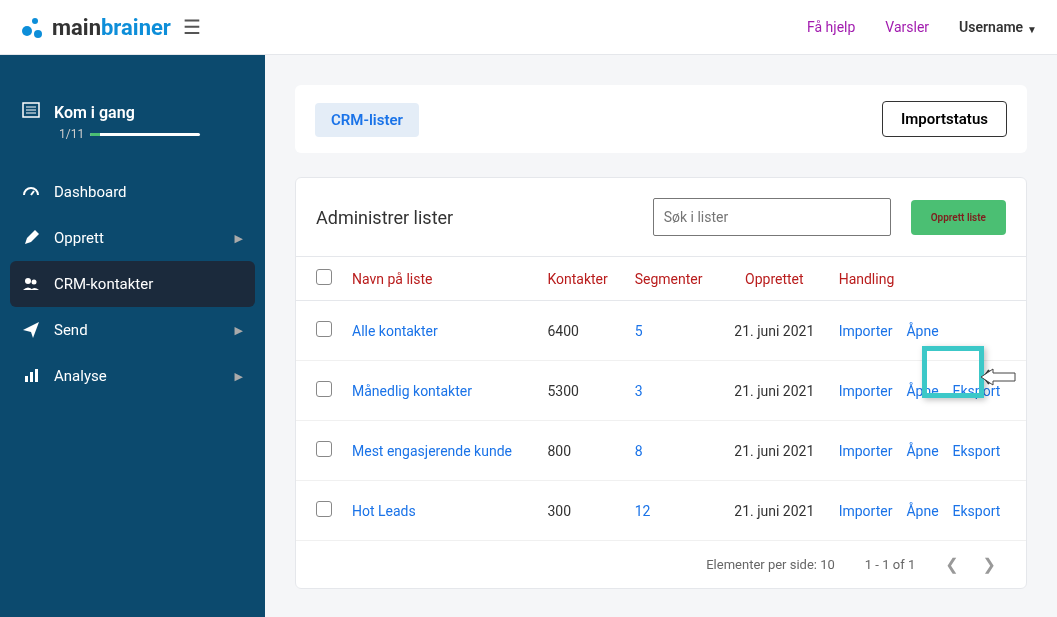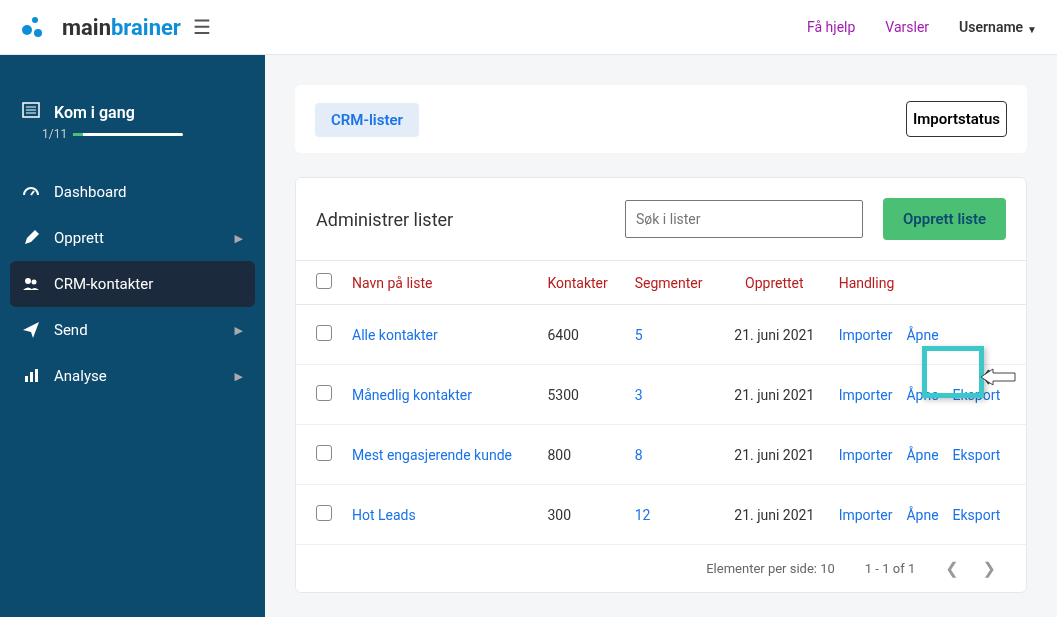--- a/index.html
+++ b/index.html
@@ -1,19 +1,19 @@
 <!DOCTYPE html>
 <html><head>
   <meta charset="utf-8">
   <style>
     * { margin: 0; padding: 0; box-sizing: border-box; font-family: -apple-system, BlinkMacSystemFont, "Segoe UI", Roboto, sans-serif; }
     body { background: #f5f6f8; width: 1057px; height: 617px; overflow: hidden; }
     
     .topbar { height: 55px; background: #fff; border-bottom: 1px solid #e5e7eb; display: flex; align-items: center; padding: 0 20px; }
-    .logo-wrap { display: flex; align-items: flex-start; gap: 18px; }
+    .logo-wrap { display: flex; align-items: flex-end; gap: 8px; }
     .logo-dots { width: 24px; height: 24px; position: relative; }
     .logo-dots .d { position: absolute; border-radius: 50%; background: #0d8ed9; }
     .d1 { width: 6px; height: 6px; top: 2px; left: 12px; }
     .d2 { width: 10px; height: 10px; top: 10px; left: 2px; }
     .d3 { width: 8px; height: 8px; top: 14px; left: 14px; }
     .logo-text { font-size: 22px; font-weight: 700; }
     .logo-main { color: #333; }
     .logo-brainer { color: #0d8ed9; }
     .hamburger { margin-left: 12px; font-size: 20px; color: #555; cursor: pointer; }
     .topbar-spacer { flex: 1; }
@@ -23,36 +23,36 @@
     
     .layout { display: flex; height: calc(617px - 55px); }
     .sidebar { width: 265px; background: #0c4a6e; color: #fff; padding-top: 46px; }
     .side-item { display: flex; align-items: center; gap: 14px; padding: 14px 22px; font-size: 15px; cursor: pointer; position: relative; }
     .side-item.active { background: #1b2a3c; border-radius: 6px; margin: 0 10px; padding: 14px 12px; }
     .side-item .icon { width: 18px; height: 18px; display: flex; align-items: center; justify-content: center; font-size: 15px; }
     .side-item .chev { margin-left: auto; font-size: 11px; color: #aaa; }
     .kom-block { padding: 0 22px 10px 22px; }
     .kom-top { display: flex; align-items: center; gap: 14px; }
     .kom-title { font-size: 16px; font-weight: 600; }
-    .kom-sub { font-size: 12px; color: #ccc; margin-top: 4px; margin-left: 20px; display: flex; align-items: center; gap: 6px; }
+    .kom-sub { font-size: 12px; color: #ccc; margin-top: 4px; margin-left: 37px; display: flex; align-items: center; gap: 6px; }
     .progress { width: 110px; height: 3px; background: #fff; border-radius: 2px; overflow: hidden; }
     .progress-fill { height: 100%; background: #4bbf73; width: 9%; }
     .side-sep { height: 18px; }
     
     .main { flex: 1; padding: 30px 30px; overflow: auto; }
     .card { background: #fff; border-radius: 6px; padding: 16px 20px; margin-bottom: 24px; display: flex; align-items: flex-end; }
     .tab-pill { background: #e4edf7; color: #1a73e8; padding: 8px 16px; border-radius: 4px; font-weight: 600; font-size: 15px; }
     .card-spacer { flex: 1; }
-    .btn-outline { background: #fff; border: 1px solid #333; padding: 8px 6px; border-radius: 4px; font-size: 15px; font-weight: 600; cursor: pointer; }
+    .btn-outline { background: #fff; border: 1px solid #333; padding: 8px 18px; border-radius: 4px; font-size: 15px; font-weight: 600; cursor: pointer; }
     
     .list-card { background: #fff; border-radius: 6px; border: 1px solid #e5e7eb; }
     .list-head { display: flex; align-items: center; padding: 20px; gap: 20px; }
     .list-title { font-size: 18px; color: #333; font-weight: 400; }
     .search-input { flex: 0 0 238px; margin-left: auto; border: 1px solid #777; padding: 10px; font-size: 14px; border-radius: 2px; }
-    .btn-green { background: #4bbf73; color: #0c4a6e; border: none; padding: 12px 20px; border-radius: 4px; font-size: 15px; font-weight: 600; cursor: pointer; }
+    .btn-green { background: #4bbf73; color: #7f1d1d; border: none; padding: 12px 20px; border-radius: 4px; font-size: 10px; font-weight: 600; cursor: pointer; }
     
     .tbl { width: 100%; border-collapse: collapse; }
     .tbl th { text-align: left; font-weight: 400; color: #b91c1c; font-size: 14px; padding: 12px 10px; border-bottom: 1px solid #e5e7eb; border-top: 1px solid #e5e7eb; }
     .tbl td { padding: 20px 10px; font-size: 14px; color: #333; border-bottom: 1px solid #f0f0f0; vertical-align: middle; }
     .tbl th:first-child, .tbl td:first-child { padding-left: 20px; width: 44px; }
     .chk { width: 16px; height: 16px; border: 1.5px solid #888; border-radius: 3px; display: inline-block; }
     .link { color: #1a73e8; cursor: pointer; }
     .actions { display: flex; gap: 14px; }
     .actions .link { font-size: 14px; }
     

